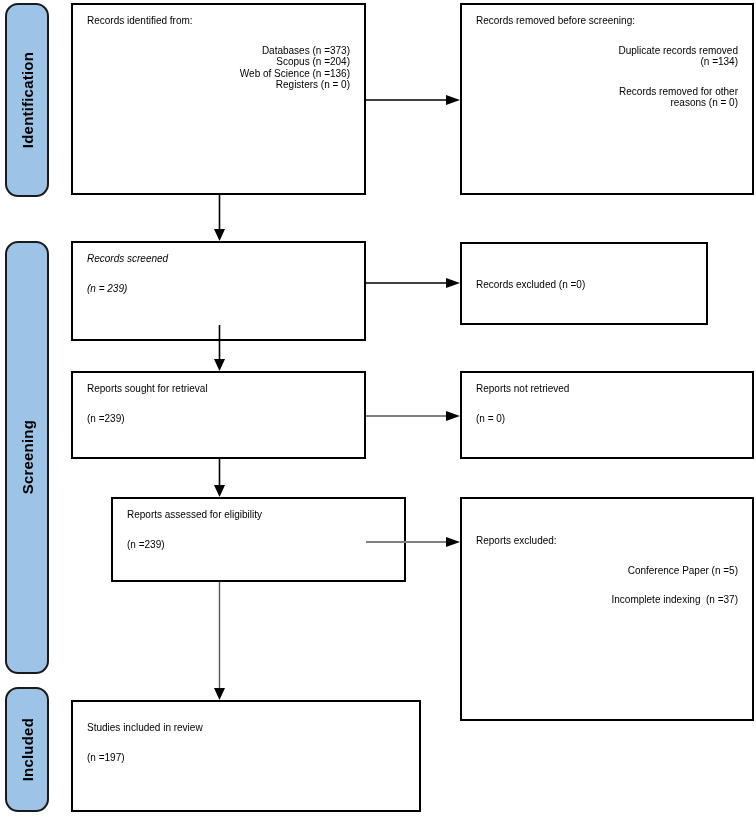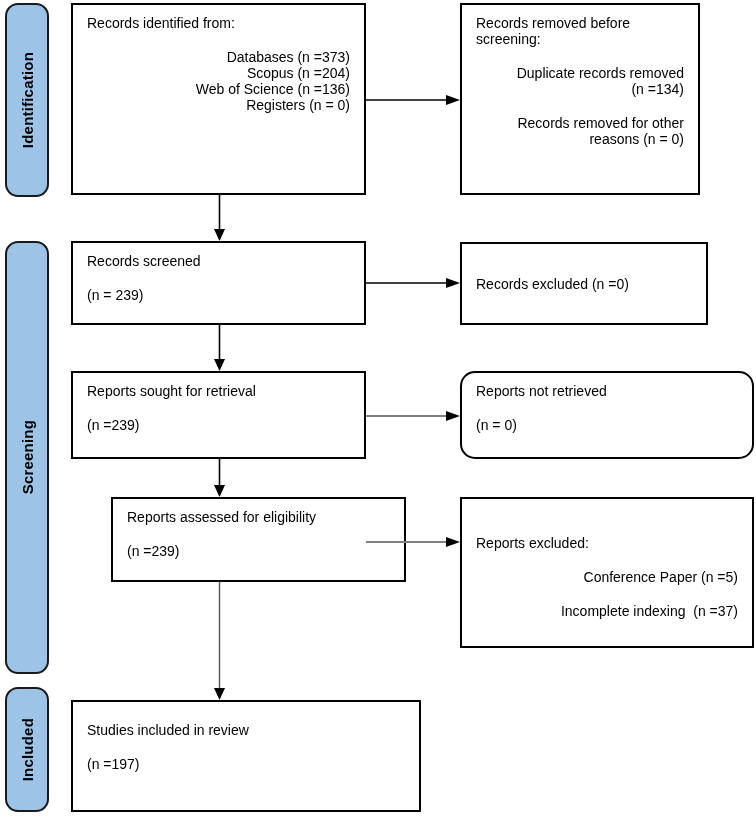--- a/index.html
+++ b/index.html
@@ -45,21 +45,21 @@
 
   
   .flow-box {
     position: absolute;
     background: #ffffff;
     border: 2px solid #000000;
     box-sizing: border-box;
     padding: 10px 14px 8px 14px;
   }
   .flow-box .line {
-    font-size: 14px;
+    font-size: 10px;
     line-height: 1.15;
     white-space: pre-wrap;
   }
   .flow-box .line.indent {
     padding-left: 34px;
     text-align: right;
   }
   .flow-box .line.gap-before { margin-top: 18px; }
   .flow-box .line.gap-sm { margin-top: 0; }
 
@@ -87,53 +87,53 @@
   </div>
 
   <div class="flow-box" style="left:71px; top:3px; width:295px; height:192px;">
     <div class="line">Records identified from:</div>
     <div class="line indent gap-before">Databases (n =373)</div>
     <div class="line indent gap-sm">Scopus (n =204)</div>
     <div class="line indent gap-sm">Web of Science (n =136)</div>
     <div class="line indent gap-sm">Registers (n = 0)</div>
   </div>
 
-  <div class="flow-box" style="left:460px; top:3px; width:240px; height:192px;">
+  <div class="flow-box" style="left:460px; top:3px; width:294px; height:192px;">
     <div class="line"><span>Records removed </span><span class="italic">before screening</span><span>:</span></div>
     <div class="line indent gap-before">Duplicate records removed
 (n =134)</div>
     <div class="line indent gap-before">Records removed for other
 reasons (n = 0)</div>
   </div>
 
-  <div class="flow-box" style="left:71px; top:241px; width:295px; height:84px;">
+  <div class="flow-box" style="left:71px; top:241px; width:295px; height:100px;font-style:italic;">
     <div class="line">Records screened</div>
     <div class="line gap-before">(n = 239)</div>
   </div>
 
   <div class="flow-box" style="left:460px; top:242px; width:248px; height:83px; display:flex; align-items:center;">
     <div class="line">Records excluded (n =0)</div>
   </div>
 
   <div class="flow-box" style="left:71px; top:371px; width:295px; height:88px;">
     <div class="line">Reports sought for retrieval</div>
     <div class="line gap-before">(n =239)</div>
   </div>
 
-  <div class="flow-box" style="left:460px; top:371px; width:294px; height:88px;border-radius:15px;">
+  <div class="flow-box" style="left:460px; top:371px; width:294px; height:88px;">
     <div class="line">Reports not retrieved</div>
     <div class="line gap-before">(n = 0)</div>
   </div>
 
   <div class="flow-box" style="left:71px; top:497px; width:295px; height:85px;margin-left:40px;">
     <div class="line">Reports assessed for eligibility</div>
     <div class="line gap-before">(n =239)</div>
   </div>
 
-  <div class="flow-box" style="left:460px; top:497px; width:294px; height:151px; padding-top:36px;">
+  <div class="flow-box" style="left:460px; top:497px; width:294px; height:224px; padding-top:36px;">
     <div class="line">Reports excluded:</div>
     <div class="line indent gap-before">Conference Paper (n =5)</div>
     <div class="line indent gap-before">Incomplete indexing  (n =37)</div>
   </div>
 
   <div class="flow-box" style="left:71px; top:700px; width:350px; height:112px; padding-top:20px;">
     <div class="line">Studies included in review</div>
     <div class="line gap-before">(n =197)</div>
   </div>
 

